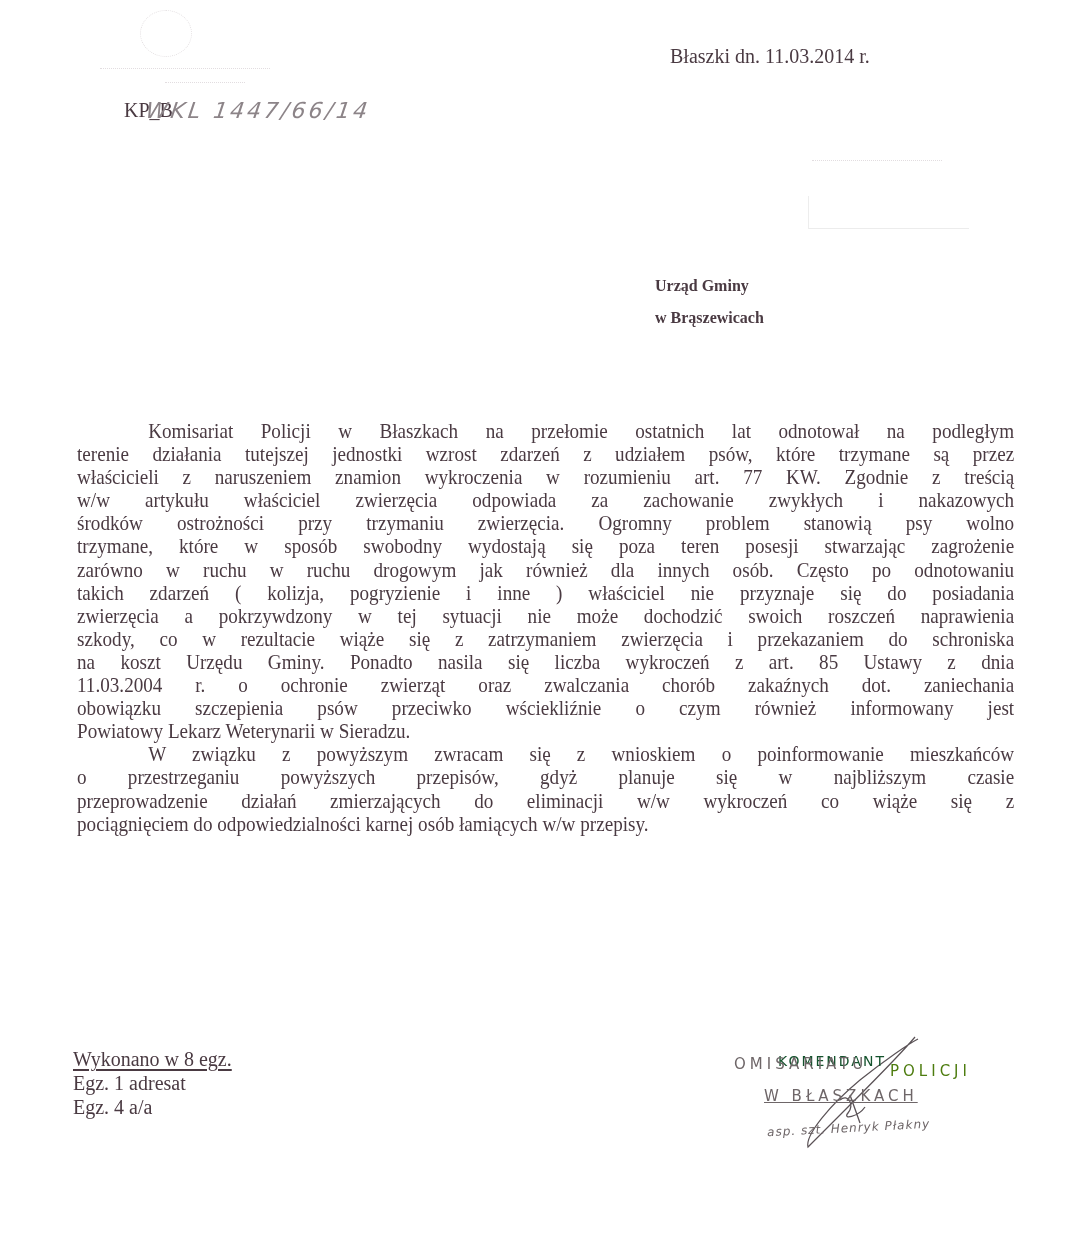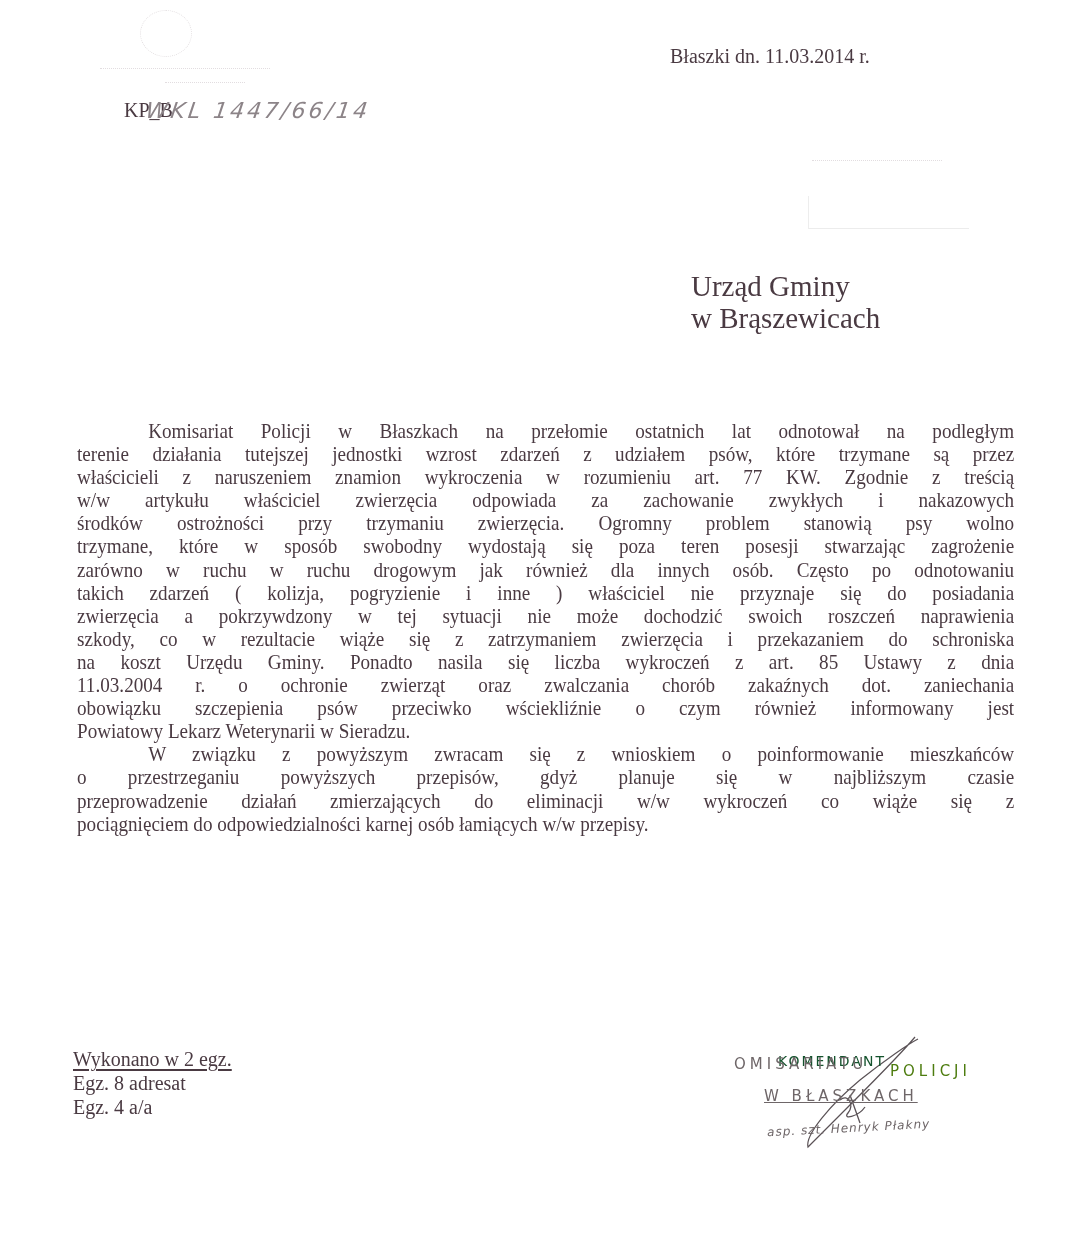--- a/index.html
+++ b/index.html
@@ -50,23 +50,23 @@
     }
 
     
     .reg-stamp {
       left: 808px; top: 196px; width: 160px; height: 32px;
       border-left: 1px solid #ededed;
       border-bottom: 1px solid #ececec;
     }
 
     .recipient {
-      left: 691px; top: 270px;
-      font-weight: normal;
-      font-size: 29px;
+      left: 655px; top: 270px;
+      font-weight: bold;
+      font-size: 16px;
       line-height: 32px;
     }
 
     .body-text {
       left: 77px; top: 420px;
       width: 1040px;
       font-size: 21.5px;
       line-height: 23.1px;
       transform: scaleX(0.89);
       transform-origin: left top;
@@ -149,22 +149,22 @@
   </div>
   <div>
     <span class="line indent">W związku z powyższym  zwracam się z wnioskiem  o poinformowanie  mieszkańców</span>
     <span class="line">o przestrzeganiu powyższych przepisów, gdyż planuje się w najbliższym czasie</span>
     <span class="line">przeprowadzenie działań   zmierzających do eliminacji w/w wykroczeń  co wiąże się z</span>
     <span class="line last">pociągnięciem do odpowiedzialności karnej osób łamiących w/w przepisy.</span>
   </div>
 </div>
 
 <div class="abs copies">
-  <div class="u">Wykonano w 2 egz.</div>
-  <div>Egz. 8 adresat</div>
+  <div class="u">Wykonano w 8 egz.</div>
+  <div>Egz. 1 adresat</div>
   <div>Egz. 4 a/a</div>
 </div>
 
 <div class="abs stamp">
   <svg width="320" height="120">
     <path d="M 195 2 C 180 20, 150 50, 120 80 C 105 95, 92 108, 88 112 C 85 100, 110 70, 140 45 C 165 25, 190 8, 198 4" fill="none" stroke="#5a5256" stroke-width="1.2"></path>
     <path d="M 120 65 C 128 58, 135 70, 128 78 C 122 85, 138 82, 145 72 M 130 60 L 140 88" fill="none" stroke="#5a5256" stroke-width="1.3"></path>
   </svg>
   <span class="s1">KOMENDANT</span>
   <span class="s2">OMISARIATU</span>

